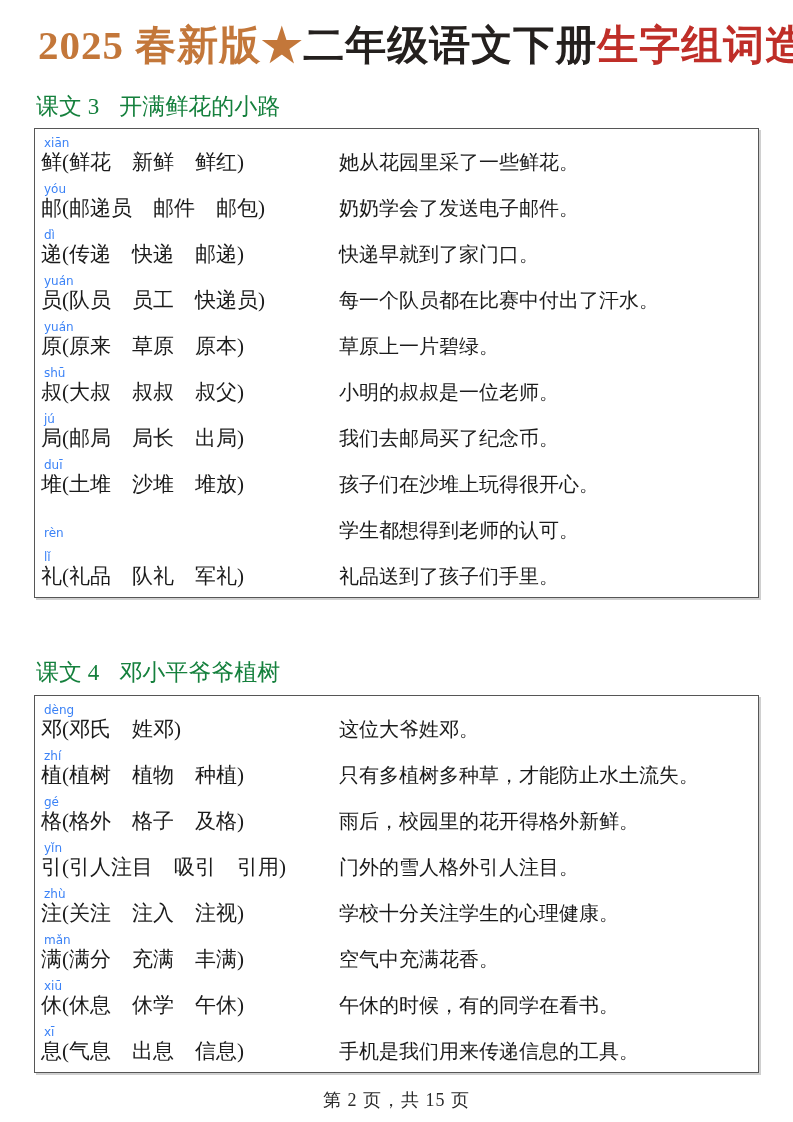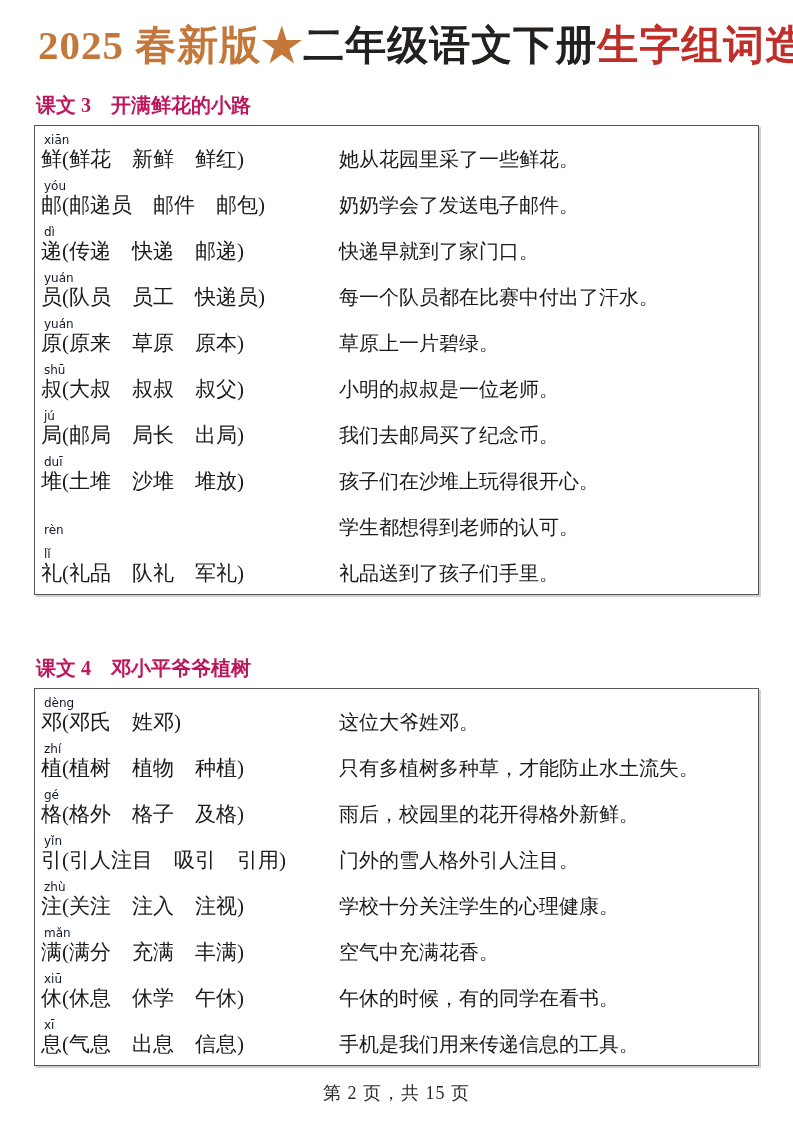--- a/index.html
+++ b/index.html
@@ -28,23 +28,23 @@
     line-height: 1.15;
     letter-spacing: 1px;
     white-space: nowrap;
   }
   .t-orange { color: #c3773a; }
   .t-dark   { color: #24201e; }
   .t-red    { color: #bf2e28; }
   
   h2.section-heading {
     margin: 25px 0 9px 2px;
-    font-size: 20px;
-    font-weight: bold;
-    color: #be185d;
+    font-size: 23px;
+    font-weight: normal;
+    color: #15803d;
     line-height: 1.1;
     white-space: nowrap;
   }
   h2.section-heading .lesson-title { margin-left: 20px; }
   .section-2 h2.section-heading { margin-top: 62px; }
   
   .vocab-box {
     border: 1px solid #565656;
     box-shadow: 2px 2px 0 rgba(120,120,120,0.35);
     padding: 3px 6px 5px 6px;
@@ -55,21 +55,21 @@
     box-sizing: border-box;
     display: flex;
     align-items: flex-end;
     padding-bottom: 5px;
   }
   .vocab-left { width: 298px; flex: 0 0 298px; }
   .pinyin {
     font-family: "DejaVu Sans", "Liberation Sans", sans-serif;
     font-size: 12px;
     line-height: 1;
-    color: #0f172a;
+    color: #3b82f6;
     margin: 0 0 2px 3px;
   }
   .entry {
     font-size: 21px;
     line-height: 1.05;
     white-space: nowrap;
   }
   .sentence {
     flex: 1;
     font-size: 20px;

